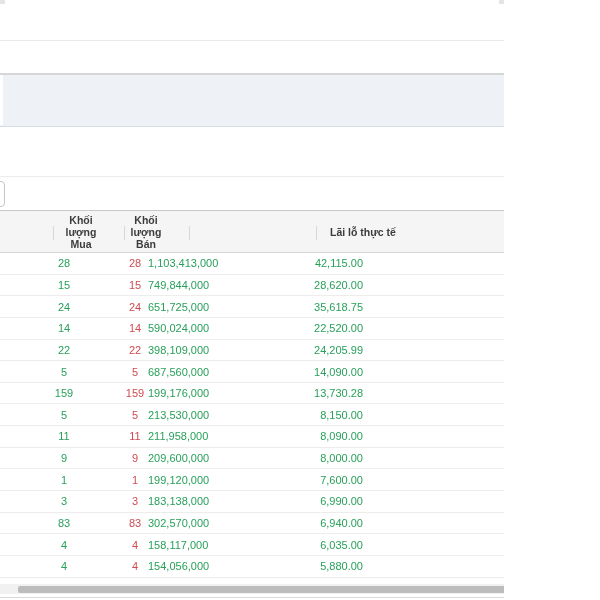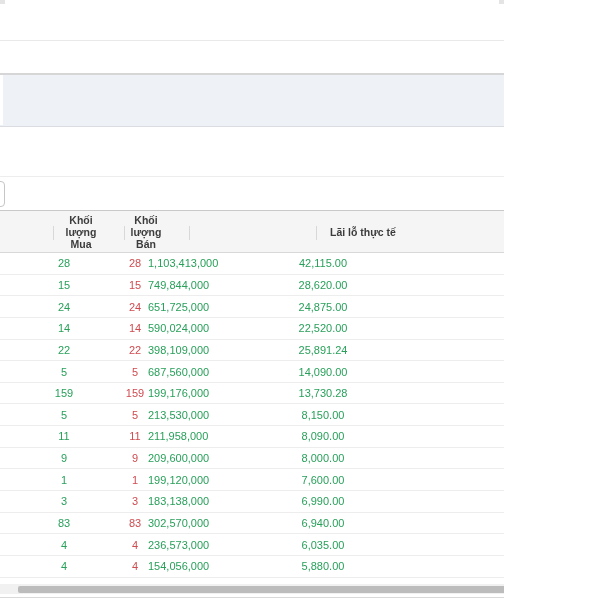--- a/index.html
+++ b/index.html
@@ -33,21 +33,21 @@
   .hc4{left:330px;}
   .sort-arrow{font-weight:normal;font-size:12px;color:#555;margin-left:7px;}
 
   
   .rows{position:absolute;left:0;top:253px;width:600px;height:331px;overflow:hidden;}
   .row{position:relative;height:21.65px;box-sizing:border-box;border-bottom:1px solid #ededed;}
   .c{position:absolute;top:50%;transform:translateY(-50%);font-size:11px;white-space:nowrap;}
   .c1{left:36px;width:56px;text-align:center;}
   .c2{left:107px;width:56px;text-align:center;}
   .c3{left:148px;width:100px;}
-  .c4{left:273px;width:100px;text-align:center;}
+  .c4{left:263px;width:100px;text-align:right;}
   .pos{color:#28a05a;}
   .neg{color:#cf4b50;}
 
   
   .hscroll-track{position:absolute;left:0;top:584px;width:600px;height:10px;background:#f1f1f1;}
   .hscroll-thumb{position:absolute;left:18px;top:585.5px;width:502px;height:7px;background:#bcbcbc;border-radius:2px;}
   .bottom-line{position:absolute;left:0;top:597px;width:600px;height:1px;background:#d9d9d9;}
 </style>
 </head>
 <body>
@@ -98,33 +98,33 @@
     <div class="row">
       <span class="c c1 pos">15</span>
       <span class="c c2 neg">15</span>
       <span class="c c3 pos">749,844,000</span>
       <span class="c c4 pos">28,620.00</span>
     </div>
     <div class="row">
       <span class="c c1 pos">24</span>
       <span class="c c2 neg">24</span>
       <span class="c c3 pos">651,725,000</span>
-      <span class="c c4 pos">24,875.00</span>
+      <span class="c c4 pos">35,618.75</span>
     </div>
     <div class="row">
       <span class="c c1 pos">14</span>
       <span class="c c2 neg">14</span>
       <span class="c c3 pos">590,024,000</span>
       <span class="c c4 pos">22,520.00</span>
     </div>
     <div class="row">
       <span class="c c1 pos">22</span>
       <span class="c c2 neg">22</span>
       <span class="c c3 pos">398,109,000</span>
-      <span class="c c4 pos">25,891.24</span>
+      <span class="c c4 pos">24,205.99</span>
     </div>
     <div class="row">
       <span class="c c1 pos">5</span>
       <span class="c c2 neg">5</span>
       <span class="c c3 pos">687,560,000</span>
       <span class="c c4 pos">14,090.00</span>
     </div>
     <div class="row">
       <span class="c c1 pos">159</span>
       <span class="c c2 neg">159</span>
@@ -163,21 +163,21 @@
     </div>
     <div class="row">
       <span class="c c1 pos">83</span>
       <span class="c c2 neg">83</span>
       <span class="c c3 pos">302,570,000</span>
       <span class="c c4 pos">6,940.00</span>
     </div>
     <div class="row">
       <span class="c c1 pos">4</span>
       <span class="c c2 neg">4</span>
-      <span class="c c3 pos">236,573,000</span>
+      <span class="c c3 pos">158,117,000</span>
       <span class="c c4 pos">6,035.00</span>
     </div>
     <div class="row">
       <span class="c c1 pos">4</span>
       <span class="c c2 neg">4</span>
       <span class="c c3 pos">154,056,000</span>
       <span class="c c4 pos">5,880.00</span>
     </div>
     <div class="row">
       <span class="c c1 pos">1</span>

